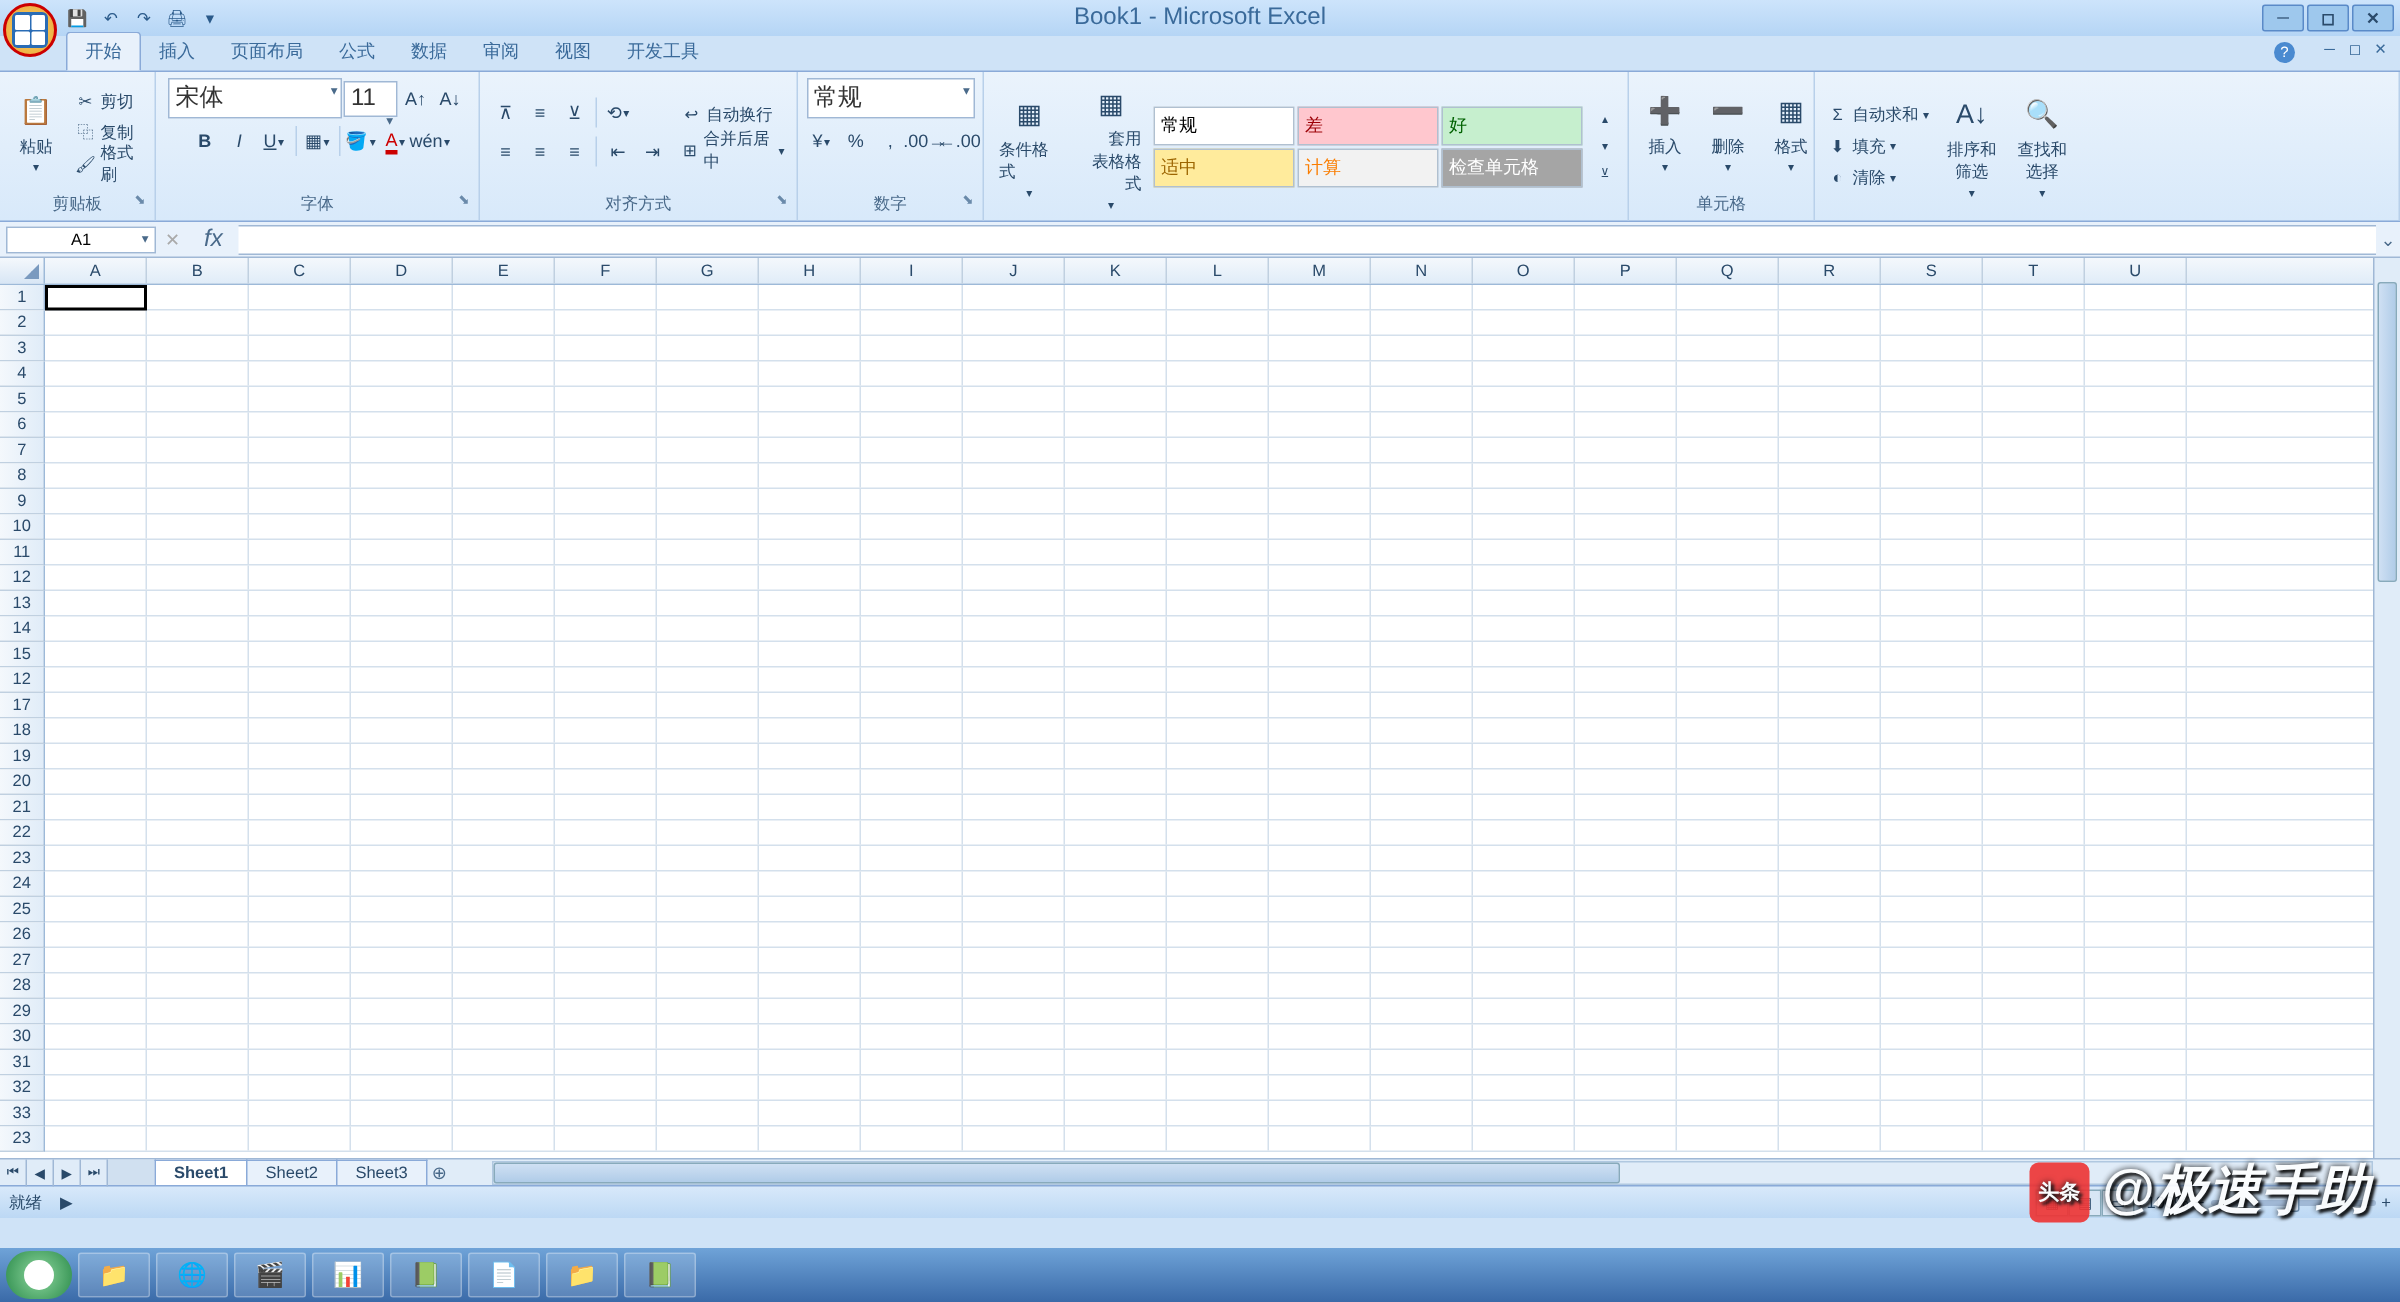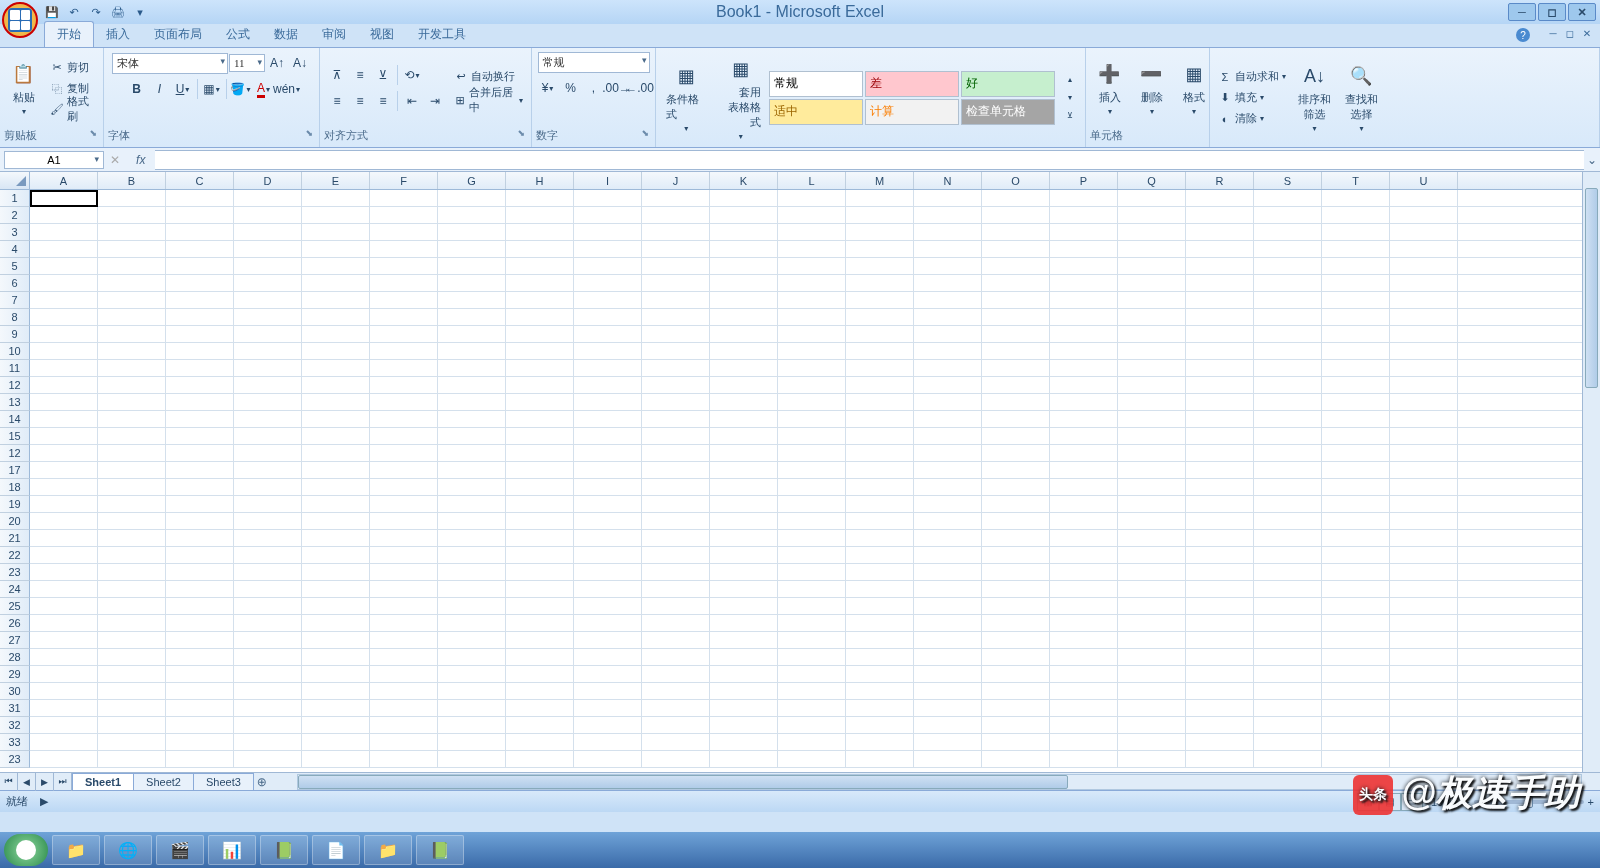--- a/index.html
+++ b/index.html
@@ -18,42 +18,42 @@
 .tabbar { height:24px; background:#cfe3f7; display:flex; align-items:flex-end; padding-left:44px; border-bottom:1px solid #8aaad8; position:relative; }
 .tab { padding:4px 12px; color:#3a6a9a; cursor:pointer; }
 .tab.active { background:#e8f1fb; border:1px solid #8aaad8; border-bottom:none; border-radius:3px 3px 0 0; }
 .tab-ctrl { position:absolute; right:6px; top:2px; display:flex; gap:3px; }
 .tab-ctrl span { width:14px; height:14px; display:flex; align-items:center; justify-content:center; color:#3a6a9a; font-size:10px; }
 .help-ico { position:absolute; right:70px; top:4px; width:14px; height:14px; border-radius:50%; background:#4a8ad0; color:#fff; font-size:10px; display:flex; align-items:center; justify-content:center; }
 
 .ribbon { height:100px; background:linear-gradient(#eaf3fc,#d8e9fa); display:flex; border-bottom:1px solid #8aaad8; }
 .grp { border-right:1px solid #b8d0ea; padding:2px 4px; display:flex; flex-direction:column; }
 .grp-body { flex:1; display:flex; align-items:center; gap:2px; }
-.grp-title { font-size:11px; color:#4a6a8a; padding:2px 0; position:relative; }
+.grp-title { text-align:center; font-size:11px; color:#4a6a8a; padding:2px 0; position:relative; }
 .grp-title::after { content:"⬊"; position:absolute; right:2px; font-size:9px; color:#6a8aaa; }
 .no-dlg::after { content:""; }
 
 .big-btn { display:flex; flex-direction:column; align-items:center; justify-content:center; padding:2px 6px; font-size:11px; color:#2a4a6a; gap:2px; }
 .big-ico { width:28px; height:28px; display:flex; align-items:center; justify-content:center; font-size:18px; }
 .small-btn { display:flex; align-items:center; gap:3px; font-size:11px; color:#2a4a6a; padding:1px 4px; height:20px; }
 .small-ico { width:14px; height:14px; display:flex; align-items:center; justify-content:center; font-size:11px; }
 .col { display:flex; flex-direction:column; gap:1px; }
 .row { display:flex; gap:1px; align-items:center; }
-.combo { border:1px solid #a0b8d5; background:#fff; font-size:11px; padding:2px 14px 2px 4px; position:relative; color:#333;font-family:Liberation Serif, serif; }
+.combo { border:1px solid #a0b8d5; background:#fff; font-size:16px; padding:2px 14px 2px 4px; position:relative; color:#333; }
 .combo::after { content:"▾"; position:absolute; right:2px; color:#4a6a8a; font-size:9px; }
 .mini-btn { width:22px; height:22px; border:1px solid transparent; display:flex; align-items:center; justify-content:center; font-size:12px; color:#2a4a6a; }
 .mini-btn.dd::after { content:"▾"; font-size:8px; margin-left:1px; }
 
 .style-gallery { display:grid; grid-template-columns:repeat(3,94px); grid-template-rows:repeat(2,26px); gap:2px; }
 .style-cell { border:1px solid #b0c0d0; font-size:12px; display:flex; align-items:center; padding:0 4px; }
 
 .fbar { height:24px; background:#e8f1fb; border-bottom:1px solid #a0b8d5; display:flex; align-items:center; }
 .name-box { width:100px; border:1px solid #a0b8d5; background:#fff; padding:2px 4px; font-size:11px; margin-left:4px; position:relative; text-align:center; }
 .name-box::after { content:"▾"; position:absolute; right:4px; color:#4a6a8a; font-size:9px; }
-.fx-ico { margin:0 10px; font-style:italic; color:#4a6a8a; font-size:12px; }
+.fx-ico { margin:0 10px; font-style:italic; color:#4a6a8a; font-size:16px; }
 .formula-inp { flex:1; border:1px solid #a0b8d5; border-left:none; border-right:none; background:#fff; height:20px; }
 .expand-fb { width:16px; color:#4a6a8a; text-align:center; }
 
 .sheet-area { height:600px; display:flex; background:#fff; }
 .sheet-main { flex:1; overflow:hidden; position:relative; }
 .col-headers { display:flex; height:18px; background:linear-gradient(#f4f8fc,#e0ecf8); border-bottom:1px solid #9db9d8; }
 .sel-all { width:30px; border-right:1px solid #9db9d8; background:linear-gradient(#f4f8fc,#d8e6f5); position:relative; }
 .sel-all::after { content:""; position:absolute; right:3px; bottom:3px; border:5px solid transparent; border-bottom-color:#7a9abf; border-right-color:#7a9abf; }
 .col-h { width:68px; border-right:1px solid #c0d0e0; text-align:center; font-size:11px; color:#2a4a6a; line-height:18px; }
 .grid-body { display:flex; }
@@ -62,21 +62,21 @@
 .cells { flex:1; position:relative; }
 .cell-row { display:flex; height:17px; border-bottom:1px solid #d4e0ec; }
 .cell { width:68px; border-right:1px solid #d4e0ec; }
 .active-cell { position:absolute; top:0; left:0; width:68px; height:17px; border:2px solid #000; pointer-events:none; }
 .vscroll { width:18px; background:#e0ecf8; border-left:1px solid #a0b8d5; position:relative; }
 .vscroll-thumb { position:absolute; top:16px; left:2px; right:2px; height:200px; background:linear-gradient(90deg,#cfe0f3,#b0cce8); border:1px solid #8ab; border-radius:2px; }
 
 .hscroll-row { height:18px; background:#e0ecf8; display:flex; align-items:center; border-top:1px solid #a0b8d5; }
 .sheet-nav { display:flex; }
 .nav-btn { width:18px; height:18px; border-right:1px solid #a0b8d5; display:flex; align-items:center; justify-content:center; font-size:9px; color:#2a4a6a; }
-.sheet-tabs { display:flex; background:#d0e0f0; }
+.sheet-tabs { display:flex; background:#d0e0f0;padding-left:31px; }
 .sheet-tab { padding:2px 12px; border:1px solid #8aaad8; border-bottom:none; font-size:11px; background:#e8f1fb; color:#2a4a6a; margin-right:-1px; }
 .sheet-tab.active { background:#fff; font-weight:bold; }
 .insert-sheet { width:24px; padding:2px 4px; color:#4a6a8a; }
 .hscroll-track { flex:1; margin-left:20px; background:#e0ecf8; height:16px; position:relative; border:1px solid #b0c8e0; }
 .hscroll-thumb { position:absolute; left:0; top:0; bottom:0; width:60%; background:linear-gradient(#cfe0f3,#b0cce8); border:1px solid #8ab; border-radius:2px; }
 
 .statusbar { height:22px; background:linear-gradient(#d8e9fa,#bcd8f4); display:flex; align-items:center; padding:0 6px; font-size:11px; color:#2a4a6a; border-top:1px solid #8aaad8; }
 .view-btns { margin-left:auto; display:flex; gap:0; }
 .view-btn { width:22px; height:18px; border:1px solid #8ab; background:#d8e6f5; display:flex; align-items:center; justify-content:center; font-size:10px; }
 .zoom { margin-left:8px; display:flex; align-items:center; gap:4px; }

